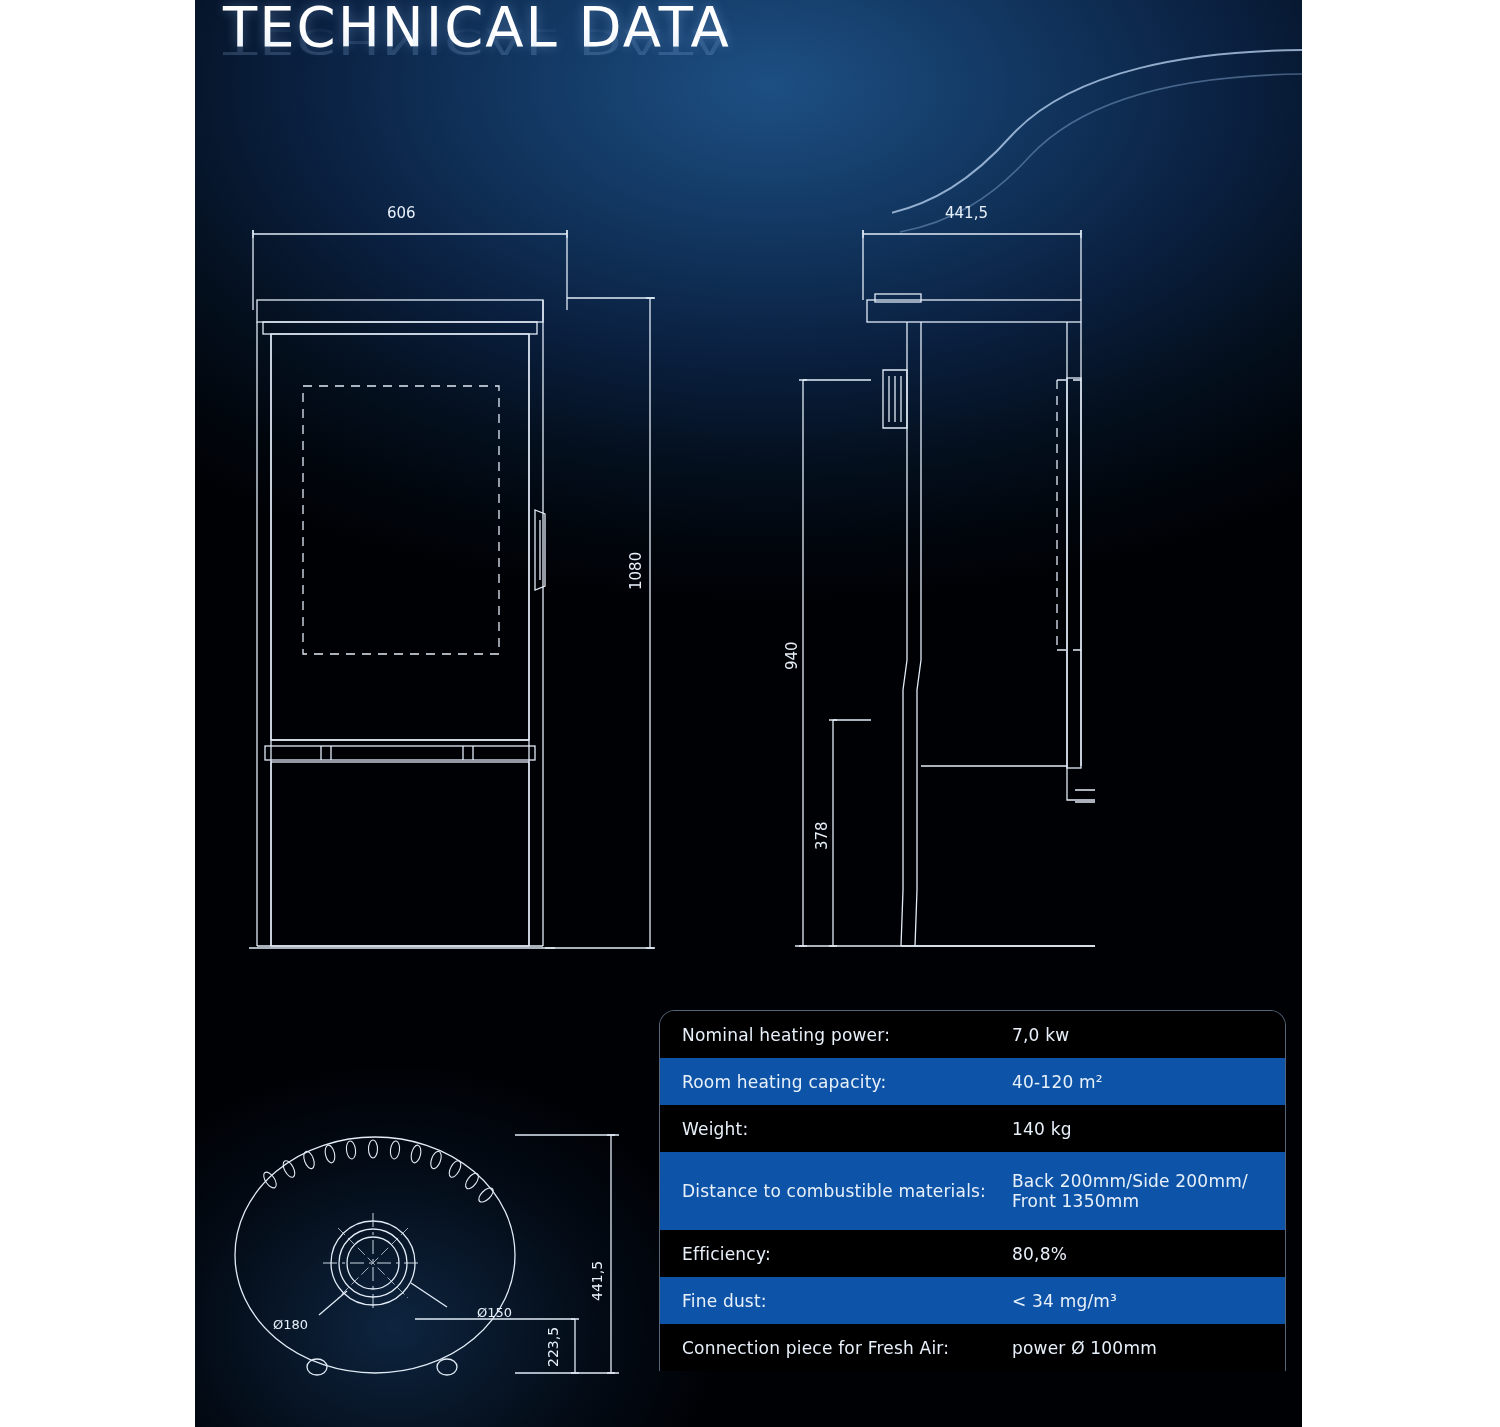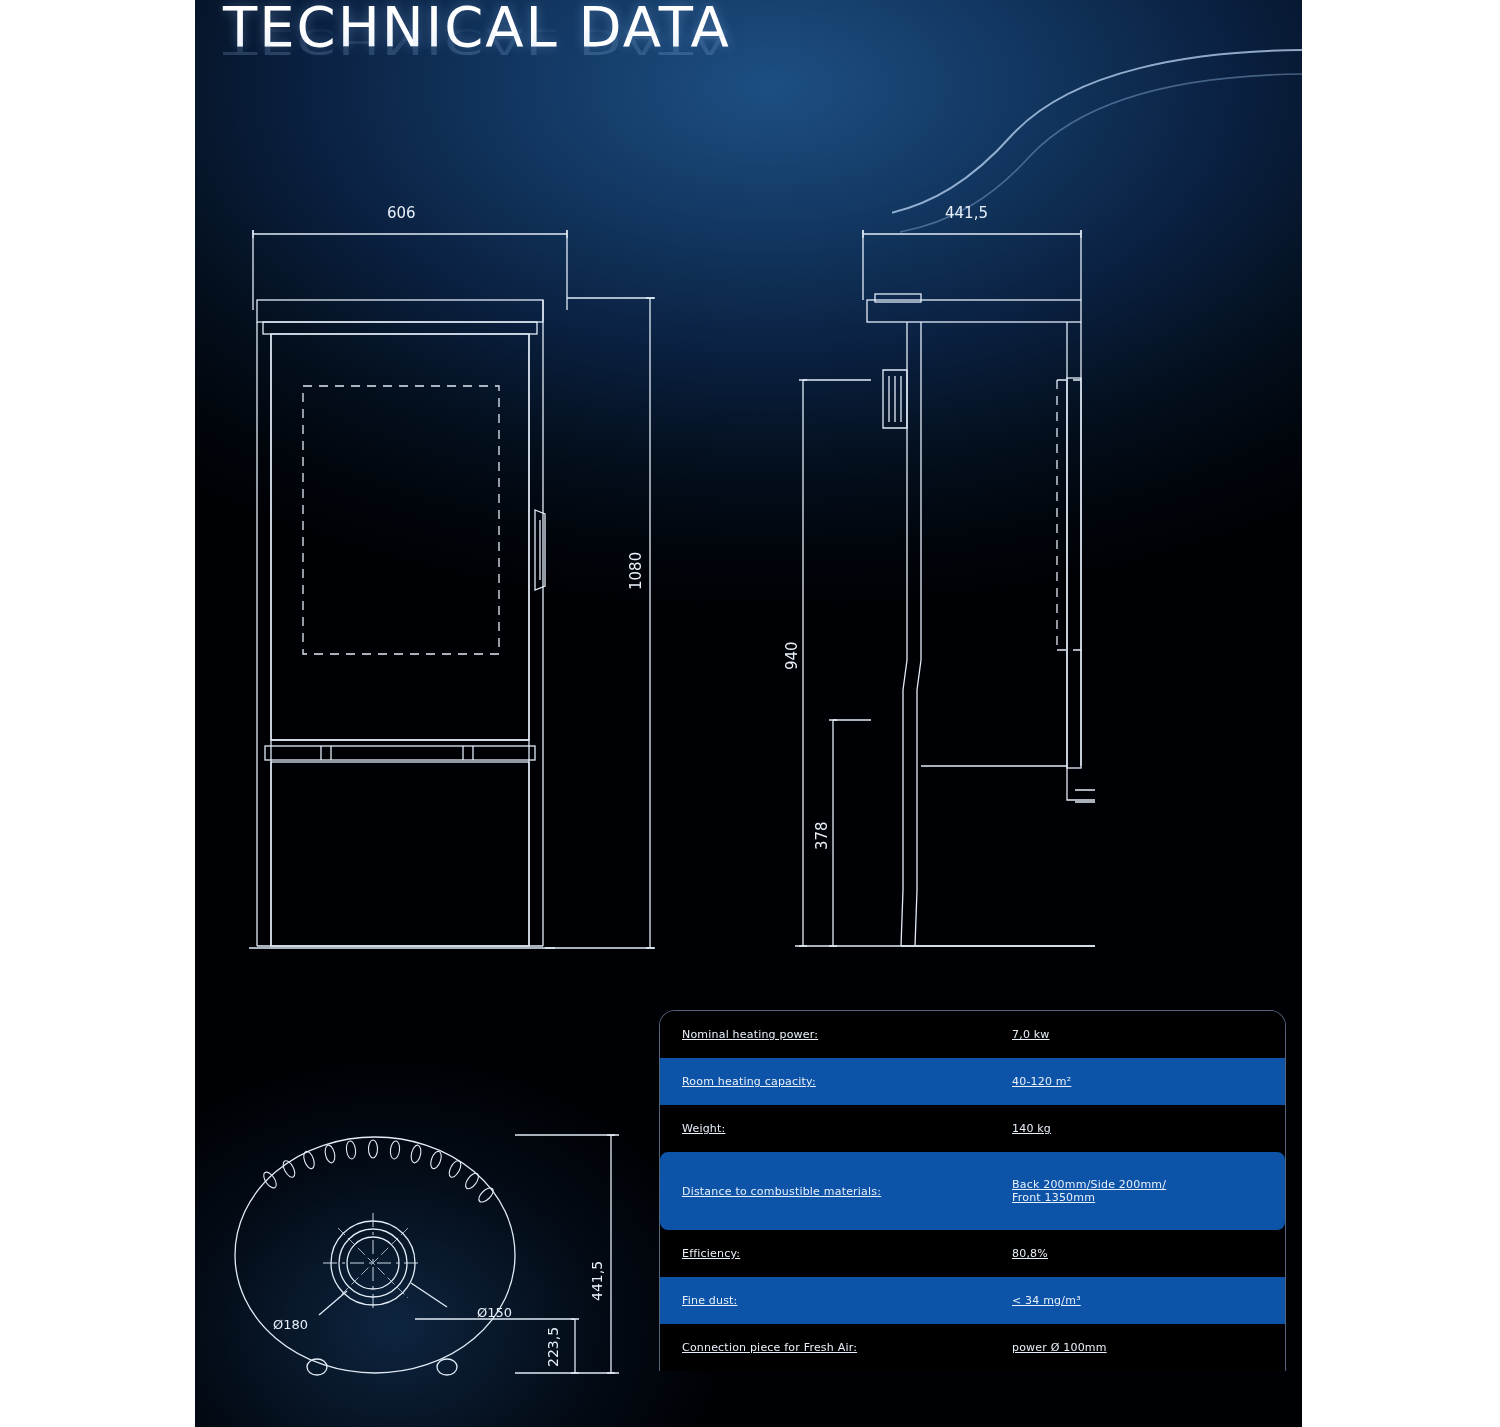--- a/index.html
+++ b/index.html
@@ -108,36 +108,35 @@
     border-bottom: none;
     background: #000000;
   }
   .spec-row {
     display: flex;
     align-items: center;
     min-height: 47px;
     padding: 0 0 0 0;
     color: #e8f0fa;
     font-family: "DejaVu Sans", sans-serif;
-    font-size: 11px;
+    font-size: 17px;
     letter-spacing: 0.2px;
-    text-decoration: underline;
   }
   .spec-row.dark  { background: #000000; }
   .spec-row.blue  { background: #0d54a8; }
   .spec-row .k {
     flex: 0 0 352px;
     padding-left: 22px;
     box-sizing: border-box;
   }
   .spec-row .v {
     flex: 1 1 auto;
     padding-right: 14px;
   }
-  .spec-row.tall { min-height: 78px; border-radius: 8px; }
+  .spec-row.tall { min-height: 78px; }
   .spec-row .v .l2 { display: block; }
 </style>
 </head>
 <body>
 
 <div id="page">
 
   <div class="gutter left"></div>
   <div class="gutter right"></div>
 

